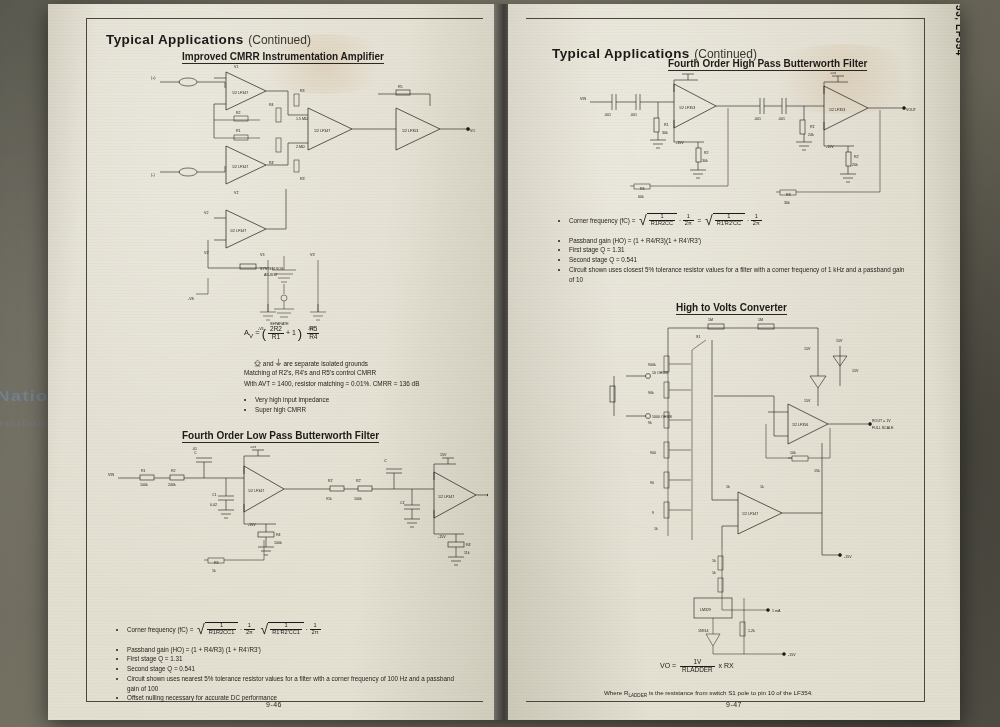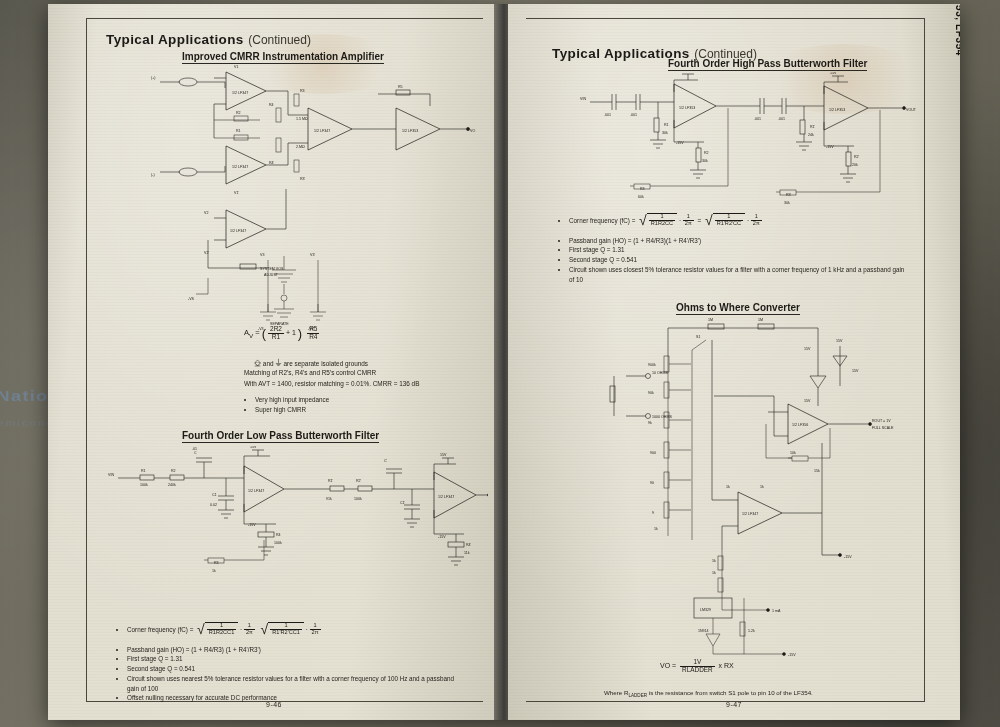--- a/index.html
+++ b/index.html
@@ -538,21 +538,21 @@
           <span style="vertical-align:middle;">·</span>
           <span class="frac" style="font-size:5.6px;vertical-align:middle;"><span class="num">1</span><span class="den">2π</span></span>
         </li>
         <li style="margin-top:4px;">Passband gain (HO) = (1 + R4/R3)(1 + R4'/R3')</li>
         <li>First stage Q = 1.31</li>
         <li>Second stage Q = 0.541</li>
         <li>Circuit shown uses closest 5% tolerance resistor values for a filter with a corner frequency of 1 kHz and a passband gain of 10</li>
       </ul>
     </div>
 
-    <div class="fig-title" style="left:168px;top:298px;">Ohms to Where Converter</div>
+    <div class="fig-title" style="left:168px;top:298px;">High to Volts Converter</div>
 
     <div class="sch" style="left:100px;top:312px;">
       <svg width="300" height="340" viewBox="0 0 300 340">
 
         <g class="wire">
           <path d="M60 12 h150"></path>
           <path d="M60 12 v28"></path>
           <path d="M210 12 v26"></path>
           <rect x="100" y="8" width="16" height="5" fill="none"></rect>
           <rect x="150" y="8" width="16" height="5" fill="none"></rect>

